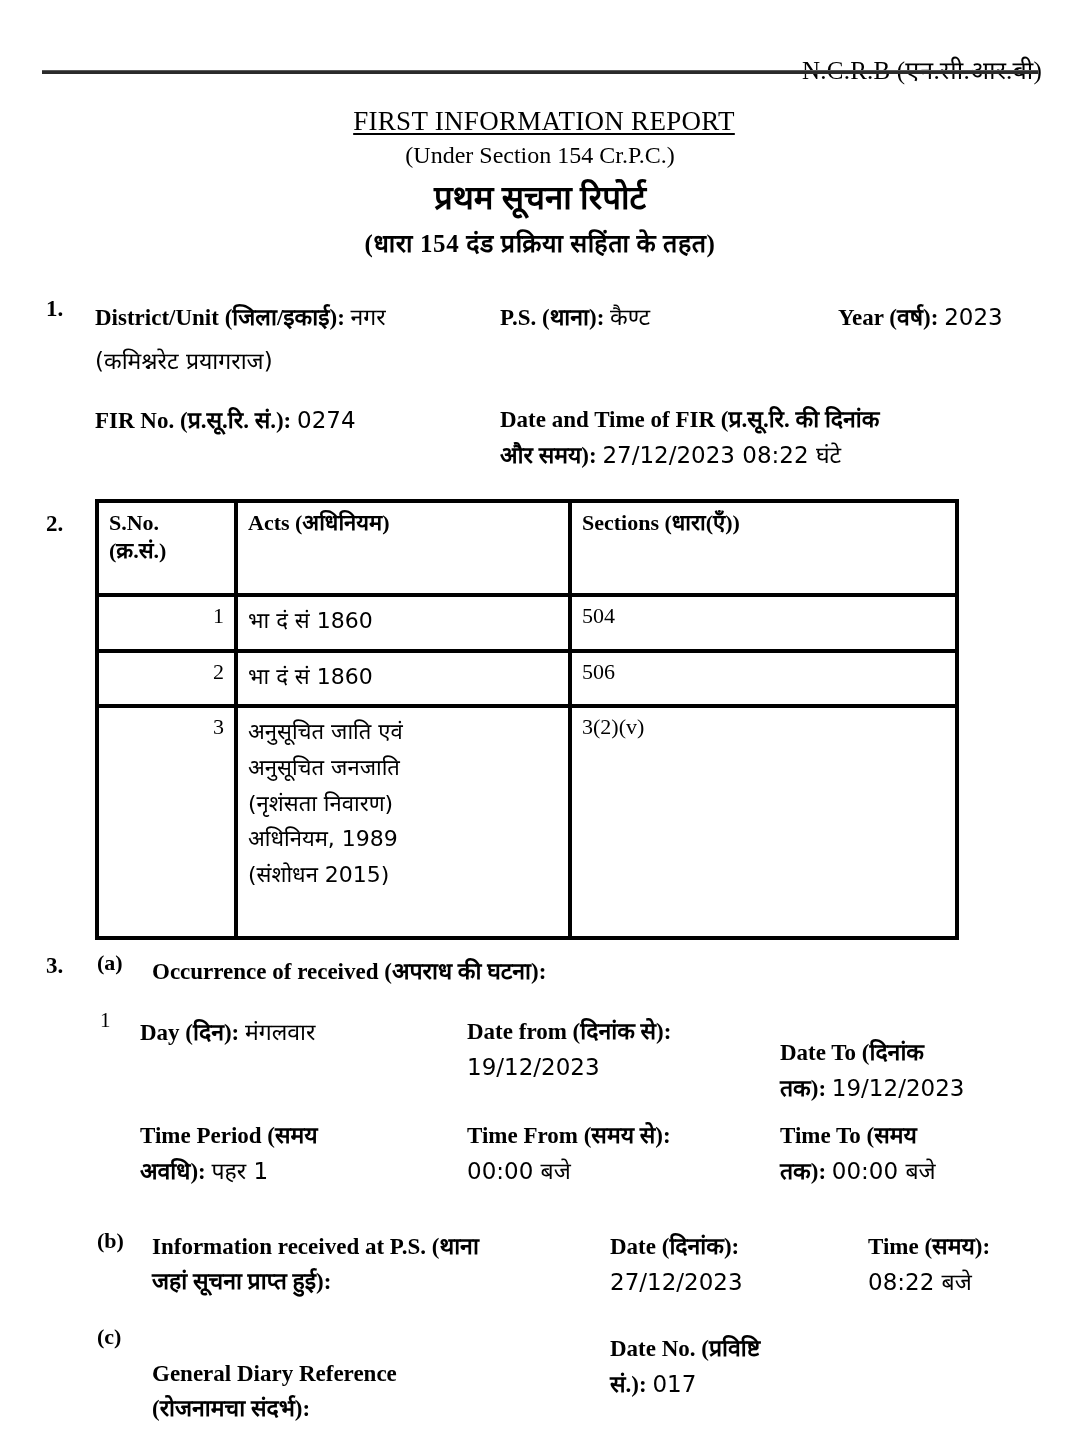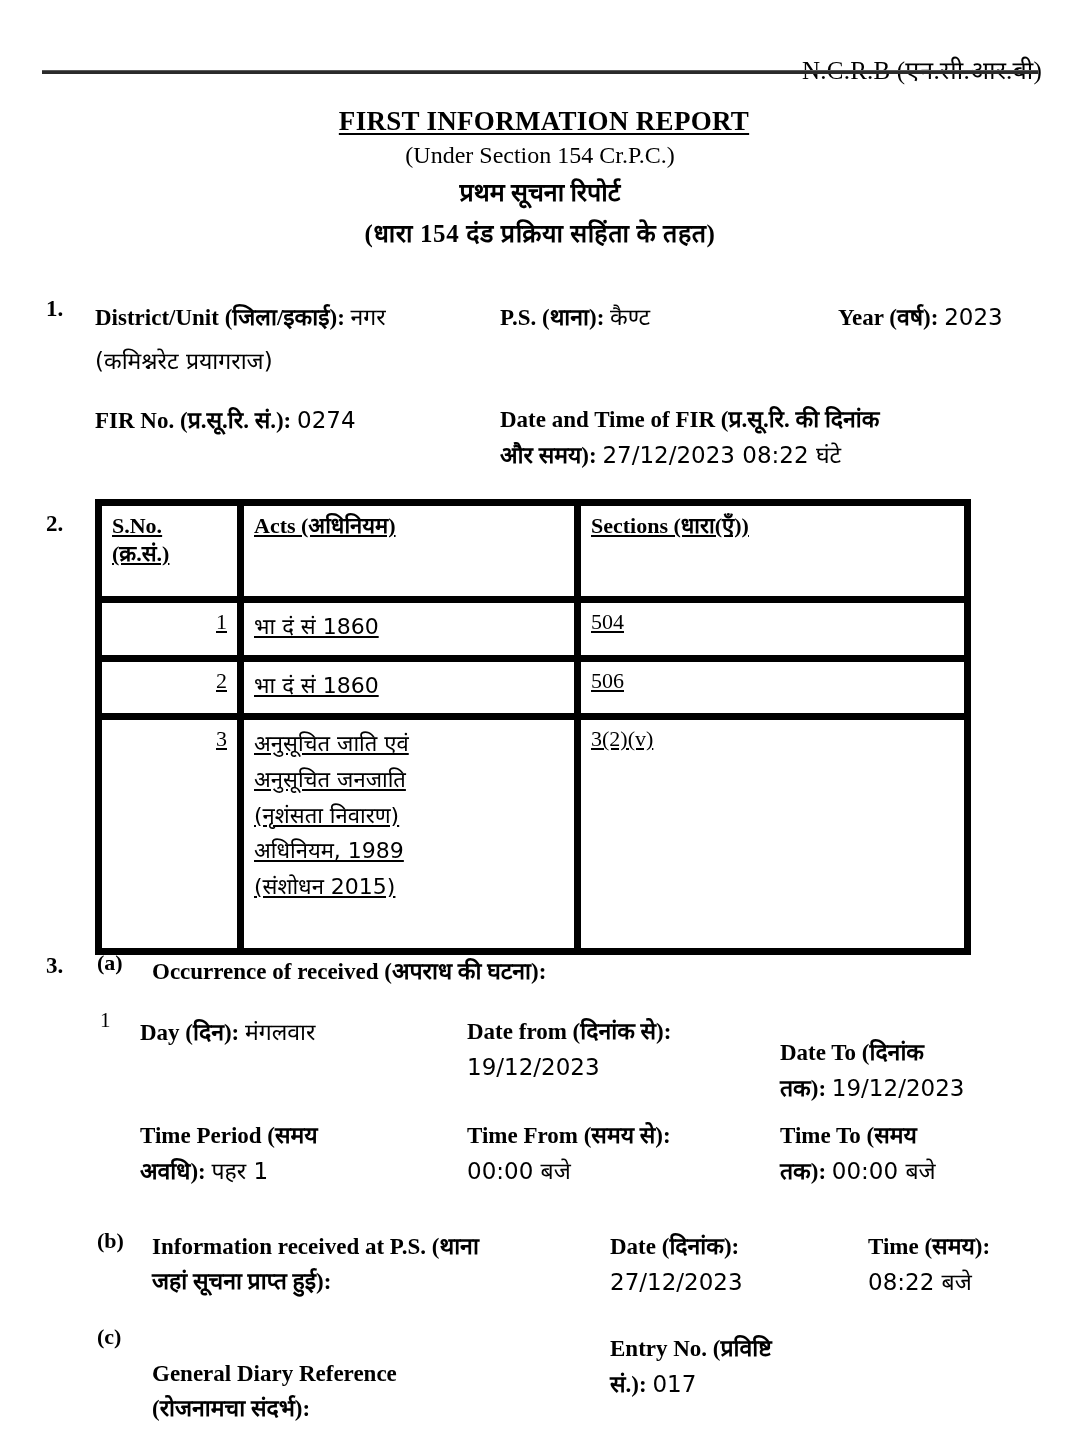--- a/index.html
+++ b/index.html
@@ -40,35 +40,35 @@
   
   .title-block {
     position: absolute;
     top: 106px;
     left: 0;
     width: 1080px;
     text-align: center;
   }
   .title-main {
     font-size: 27px;
-    font-weight: bold;
+    font-weight: normal;
     text-decoration: underline;
     text-underline-offset: 3px;
     letter-spacing: 0.3px;
     line-height: 1.18;
     padding-left: 8px;
   }
   .title-sub {
     font-size: 24px;
     font-weight: normal;
     line-height: 1.3;
     margin-top: 2px;
   }
   .title-hi {
-    font-size: 25px;
+    font-size: 33px;
     font-weight: bold;
     line-height: 1.34;
     margin-top: 5px;
   }
   .title-hi2 {
     font-size: 25px;
     font-weight: bold;
     line-height: 1.34;
     margin-top: 7px;
     letter-spacing: 0.6px;
@@ -113,24 +113,23 @@
   #sec2-num { top: 511px; left: 46px; }
   .acts-table {
     position: absolute;
     top: 499px;
     left: 95px;
     width: 790px;
     border-collapse: collapse;
     table-layout: fixed;
   }
   .acts-table th, .acts-table td {
-    border: 7px solid #000000;
+    border: 4px solid #000000;
     vertical-align: top;
     padding: 6px 10px 10px 10px;
-    text-decoration: underline;
   }
   .acts-table th {
     font-size: 22px;
     font-weight: bold;
     text-align: left;
     line-height: 1.28;
     height: 74px;
   }
   .acts-table td { font-size: 22px; }
   .col-sno  { width: 115px; }
@@ -314,18 +313,18 @@
   <span class="lbl">Time (समय):</span>
   <span class="line2 val">08:22 बजे</span>
 </div>
 
 <div class="sub-num" id="sec3-c">(c)</div>
 <div class="cell" id="sec3-c-label">
   <span class="lbl">General Diary Reference</span>
   <span class="line2 lbl">(रोजनामचा संदर्भ):</span>
 </div>
 <div class="cell" id="sec3-c-entry">
-  <span class="lbl">Entry No. (प्रविष्टि</span>
+  <span class="lbl">Date No. (प्रविष्टि</span>
   <span class="line2">
     <span class="lbl">सं.):</span>
     <span class="val">017</span>
   </span>
 </div>
 
 </body></html>

